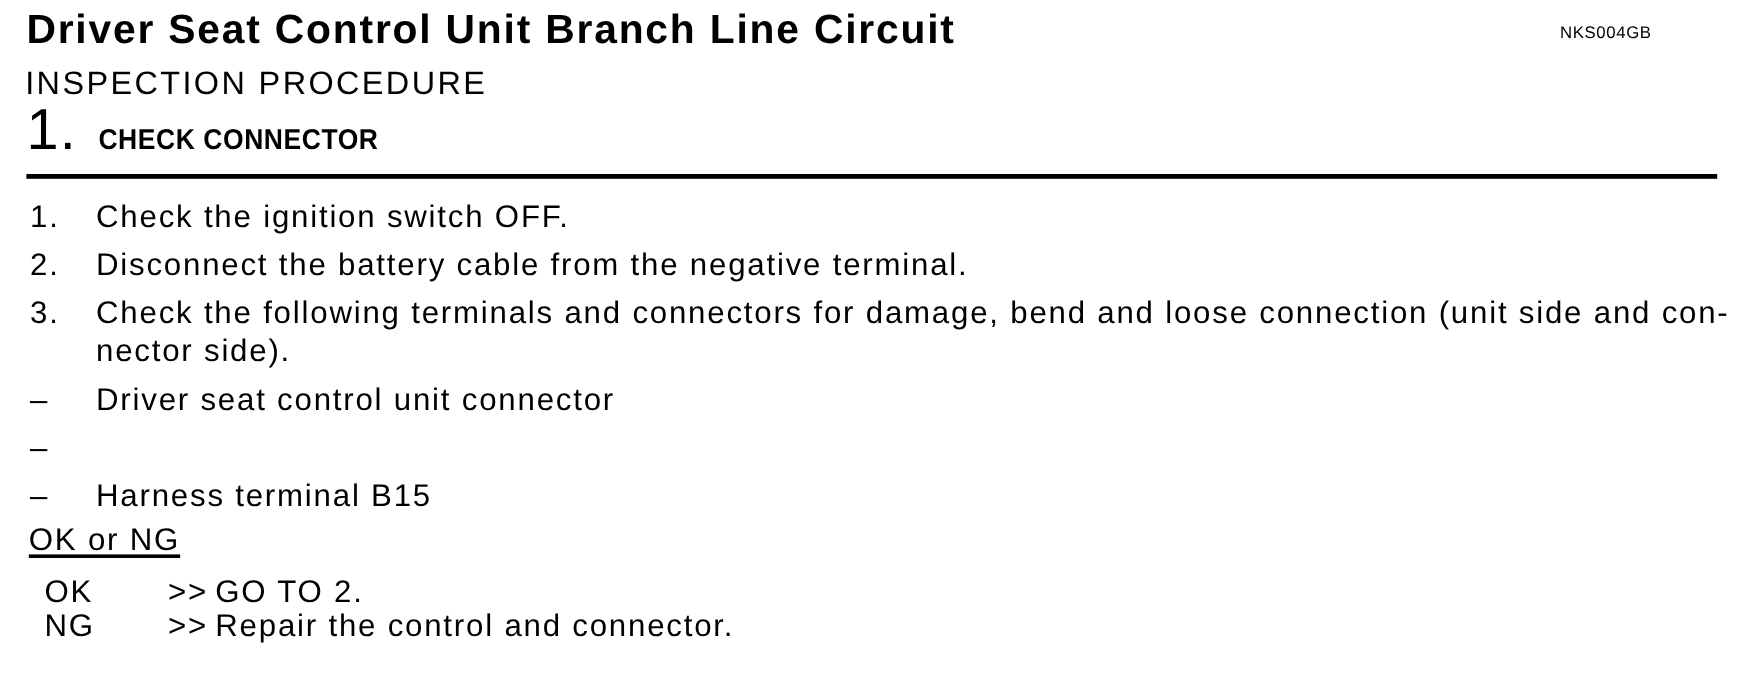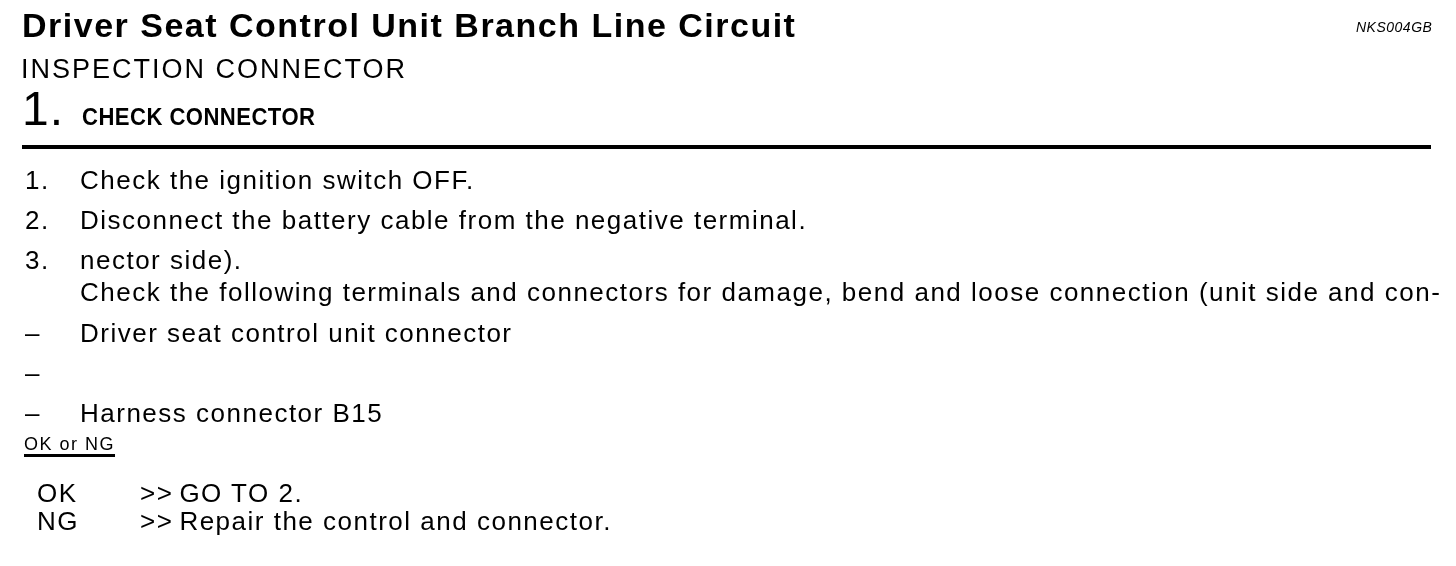--- a/index.html
+++ b/index.html
@@ -13,22 +13,22 @@
     overflow: hidden;
   }
   .abs { position: absolute; white-space: nowrap; }
 
   .doc-title {
     left: 22px; top: 5px;
     font-size: 34px; font-weight: bold; letter-spacing: 1.5px;
     line-height: 40px;
   }
   .doc-code {
-    left: 1356px; top: 19px;
-    font-size: 14px; font-style: italic; letter-spacing: 0.5px;
+    left: 1300px; top: 19px;
+    font-size: 14px; letter-spacing: 0.5px;
   }
   .subtitle {
     left: 21px; top: 53px;
     font-size: 27px; letter-spacing: 2px; line-height: 33px;
   }
   .step-heading {
     left: 22px; top: 84px;
     display: flex; align-items: baseline;
   }
   .step-heading-number {
@@ -54,41 +54,41 @@
   .step-1 { top: 164px; }
   .step-2 { top: 204px; }
   .step-3 { top: 244px; }
   .bullet-1 { top: 317px; }
   .bullet-2 { top: 357px; }
   .bullet-3 { top: 397px; }
   .bullet-marker-glyph { font-size: 26px; }
 
   .result-heading {
     left: 24px; top: 434px;
-    font-size: 18px; letter-spacing: 1.5px;
+    font-size: 26px; letter-spacing: 1.5px;
     text-decoration: underline;
     text-decoration-thickness: 3px;
     text-underline-offset: 4px;
   }
   .result-row { left: 37px; display: flex; }
   .result-row-ok { top: 477px; }
   .result-row-ng { top: 505px; }
   .result-label { display: inline-block; width: 103px; flex: 0 0 103px; }
   .result-arrow { margin-right: 6px; }
 </style>
 </head>
 <body>
 
 <div class="page">
 
   <div class="abs doc-title">Driver Seat Control Unit Branch Line Circuit</div>
 
   <div class="abs doc-code">NKS004GB</div>
 
-  <div class="abs subtitle">INSPECTION CONNECTOR</div>
+  <div class="abs subtitle">INSPECTION PROCEDURE</div>
 
   <div class="abs step-heading">
     <span class="step-heading-number">1.</span>
     <span class="step-heading-label">CHECK CONNECTOR</span>
   </div>
 
   <div class="rule"></div>
 
   <div class="abs body-line list-row step-1">
     <span class="list-marker">1.</span>
@@ -96,37 +96,37 @@
   </div>
 
   <div class="abs body-line list-row step-2">
     <span class="list-marker">2.</span>
     <span class="step-text">Disconnect the battery cable from the negative terminal.</span>
   </div>
 
   <div class="abs body-line list-row step-3">
     <span class="list-marker">3.</span>
     <span class="step-text">
+      <span style="display:block">Check the following terminals and connectors for damage, bend and loose connection (unit side and con-</span>
       <span style="display:block">nector side).</span>
-      <span style="display:block">Check the following terminals and connectors for damage, bend and loose connection (unit side and con-</span>
     </span>
   </div>
 
   <div class="abs body-line list-row bullet-1">
     <span class="list-marker bullet-marker-glyph">–</span>
     <span class="bullet-text">Driver seat control unit connector</span>
   </div>
 
   <div class="abs body-line list-row bullet-2">
     <span class="list-marker bullet-marker-glyph">–</span>
   </div>
 
   <div class="abs body-line list-row bullet-3">
     <span class="list-marker bullet-marker-glyph">–</span>
-    <span class="bullet-text">Harness connector B15</span>
+    <span class="bullet-text">Harness terminal B15</span>
   </div>
 
   <div class="abs result-heading">OK or NG</div>
 
   <div class="abs body-line result-row result-row-ok">
     <span class="result-label">OK</span>
     <span class="result-arrow">&gt;&gt;</span>
     <span class="result-text">GO TO 2.</span>
   </div>
 

